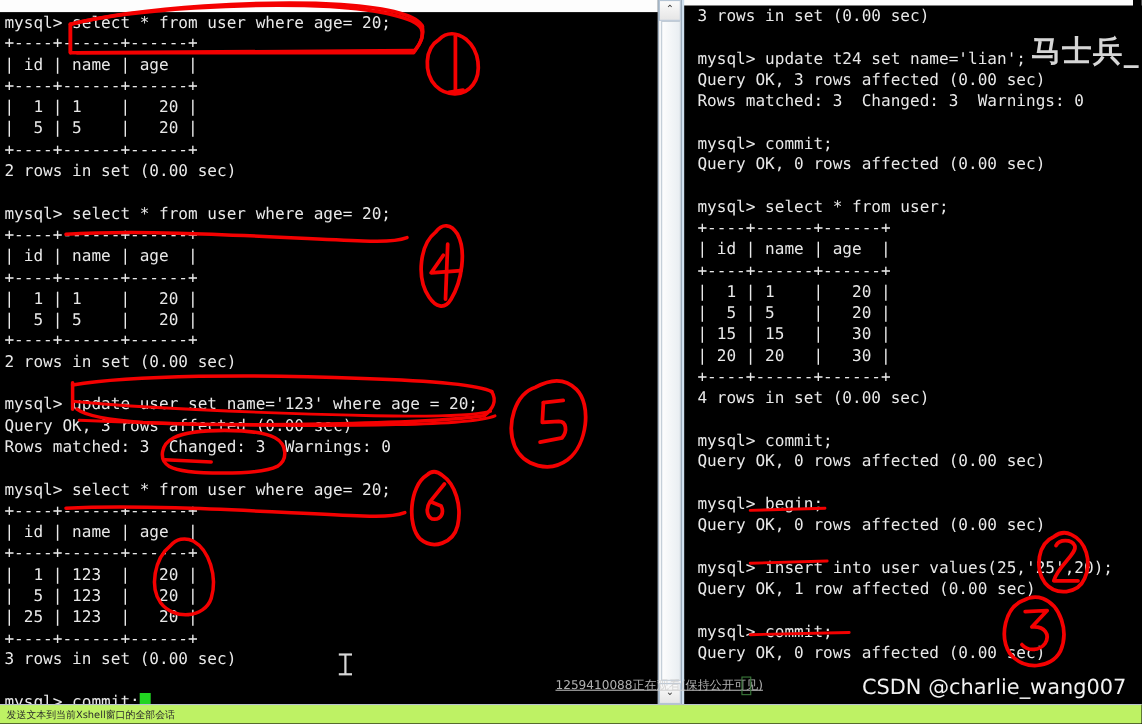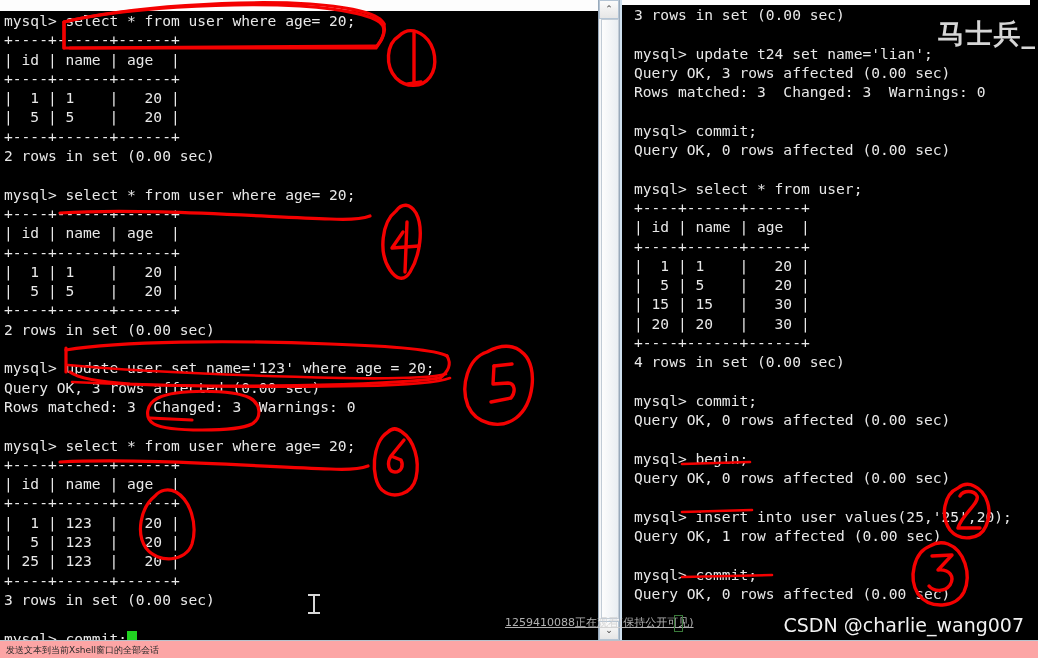--- a/index.html
+++ b/index.html
@@ -122,37 +122,37 @@
     width: 8px; height: 640px;
     background: #000;
     z-index: 20;
   }
 
   
   #status-bar {
     position: absolute;
     left: 0; bottom: 0;
     width: 1038px; height: 18px;
-    background: #fca5a5;
+    background: #bef264;
     border-top: 1px solid #b9c2cc;
     z-index: 30;
   }
   #status-text {
     position: absolute;
     left: 6px; top: 3px;
     font-family: "DejaVu Sans", sans-serif;
     font-size: 9px;
     color: #2b2b2b;
     white-space: nowrap;
   }
 
   
   #watermark-cn {
     position: absolute;
-    right: 2px; top: 16px;
+    right: 2px; top: 28px;
     font-family: "DejaVu Sans", sans-serif;
     font-size: 27px;
     font-weight: bold;
     color: #d6d6d6;
     letter-spacing: 1px;
     z-index: 25;
   }
   #watermark-csdn {
     position: absolute;
     right: 14px; bottom: 22px;

